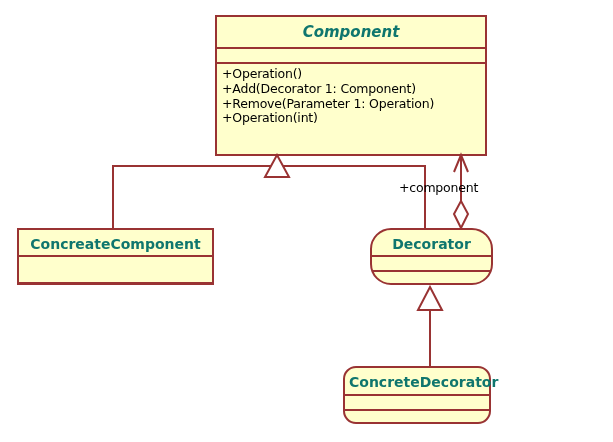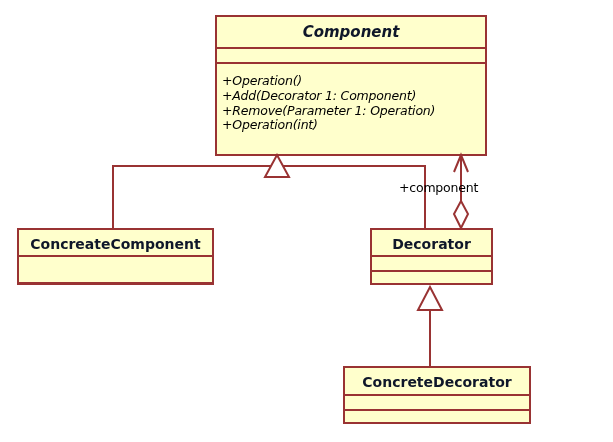--- a/index.html
+++ b/index.html
@@ -23,21 +23,21 @@
     background: #ffffcc;
     border: 2px solid #993333;
     display: flex;
     flex-direction: column;
   }
   .uml-name {
     box-sizing: border-box;
     text-align: center;
     font-weight: bold;
     font-size: 14px;
-    color: #0f172a;
+    color: #0f766e;
     padding: 3px 4px 4px 4px;
     line-height: 1.1;
     border-bottom: 2px solid #993333;
     white-space: nowrap;
   }
   .uml-name.abstract {
     font-style: italic;
     font-size: 15px;
   }
   .uml-section {
@@ -93,41 +93,41 @@
   }
 </style>
 </head>
 <body>
 
 <div id="canvas">
 
   <div class="uml-class" style="left:215px; top:15px; width:272px; height:141px;">
     <div class="uml-name abstract" style="height:32px; line-height:26px; padding-top:2px;">Component</div>
     <div class="uml-section empty"></div>
-    <div class="uml-section last" style="flex:1; padding-top:10px;font-style:italic;">
+    <div class="uml-section last" style="flex:1; padding-top:3px;">
       <div class="uml-op">+Operation()</div>
       <div class="uml-op">+Add(Decorator 1: Component)</div>
       <div class="uml-op">+Remove(Parameter 1: Operation)</div>
       <div class="uml-op">+Operation(int)</div>
     </div>
   </div>
 
   <div class="uml-class" style="left:17px; top:228px; width:197px; height:57px;gap:25px;">
     <div class="uml-name" style="height:27px; line-height:22px;">ConcreateComponent</div>
     <div class="uml-section empty"></div>
     <div class="uml-section last empty" style="flex:1;"></div>
   </div>
 
-  <div class="uml-class" style="left:370px; top:228px; width:123px; height:57px;">
+  <div class="uml-class" style="left:370px; top:228px; width:123px; height:57px;border-radius:21px;">
     <div class="uml-name" style="height:27px; line-height:22px;">Decorator</div>
     <div class="uml-section empty"></div>
     <div class="uml-section last empty" style="flex:1;"></div>
   </div>
 
-  <div class="uml-class" style="left:343px; top:366px; width:188px; height:58px;">
+  <div class="uml-class" style="left:343px; top:366px; width:148px; height:58px;border-radius:13px;">
     <div class="uml-name" style="height:28px; line-height:23px;">ConcreteDecorator</div>
     <div class="uml-section empty"></div>
     <div class="uml-section last empty" style="flex:1;"></div>
   </div>
 
   <div class="line-h" style="left:112px; top:165px; width:314px;"></div>
 
   <div class="line-v" style="left:276px; top:155px; height:12px;"></div>
 
   <svg class="tri-up" style="left:262px; top:153px;" width="30" height="26">

